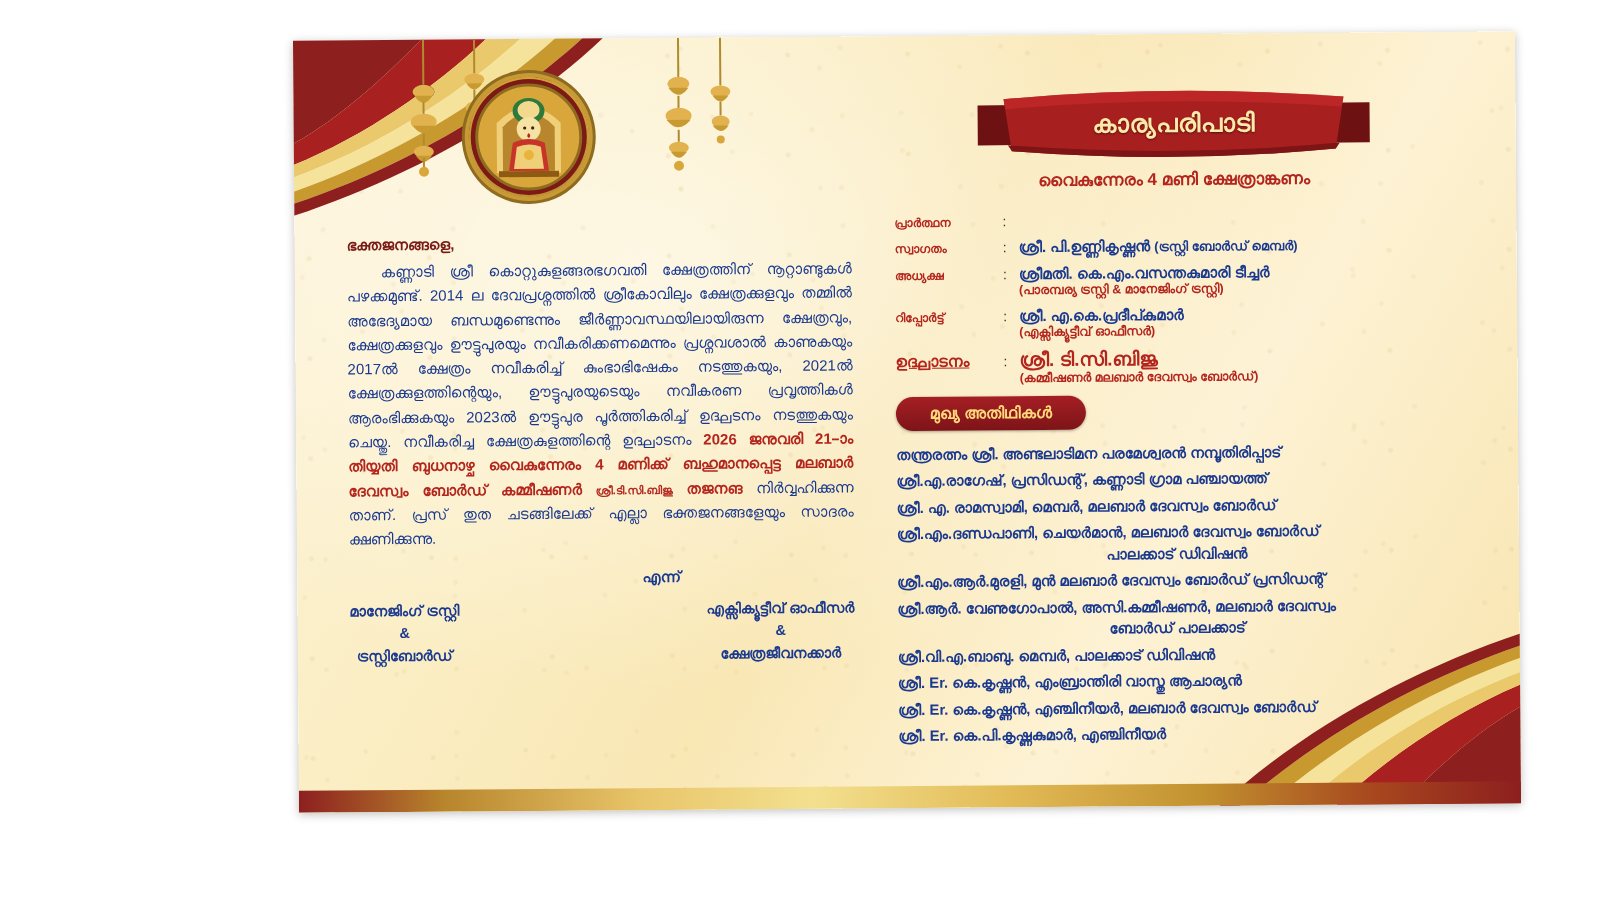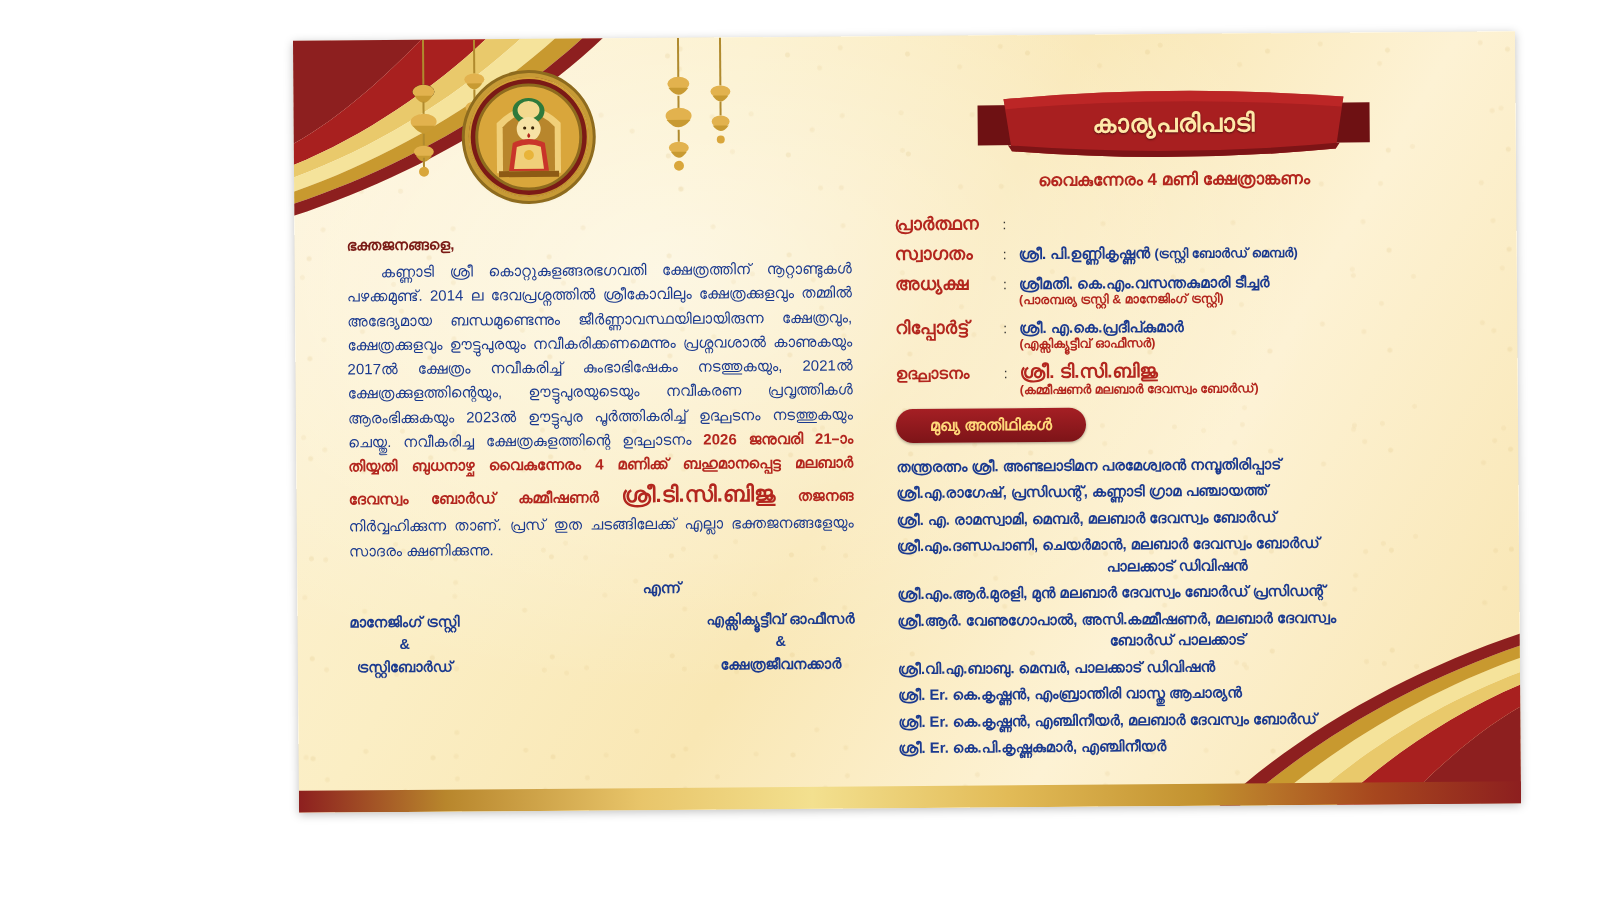--- a/index.html
+++ b/index.html
@@ -76,21 +76,21 @@
   }
   .mal { font-family: "Liberation Sans", sans-serif; }
   #salutation {
     color: #7a1b16; font-weight: bold; font-size: 15px; margin-bottom: 6px;
   }
   #body-text {
     color: #1b3a8f; font-size: 15px; line-height: 1.62; text-align: justify;
   }
   #body-text .indent { display:inline-block; width: 34px; }
   .hl-red { color: #b3261e; font-weight: bold; }
-  .hl-red-big { color: #b3261e; font-weight: bold; font-size: 22px; }
+  .hl-red-big { color: #b3261e; font-weight: bold; font-size: 11px; }
 
   #signoff-enn {
     margin-top: 18px; text-align: center; color: #1b3a8f; font-size: 15px; font-weight: bold;
     padding-left: 120px;
   }
   #signature-row {
     margin-top: 12px;
     display: flex; justify-content: space-between; gap: 22px;
   }
   .sig-block { text-align: center; color: #1b3a8f; font-size: 14.5px; font-weight: bold; line-height: 1.55; }
@@ -108,26 +108,26 @@
     color: #ffe9a8; font-size: 25px; font-weight: bold; letter-spacing: .5px;
     text-shadow: 0 1px 2px rgba(0,0,0,.5);
     padding-bottom: 4px;
   }
   #program-time {
     text-align: center; color: #b3261e; font-weight: bold; font-size: 17px; margin-top: 8px;
   }
 
   #program-table { margin-top: 22px; width: 100%; }
   .prow { display: flex; align-items: baseline; margin-bottom: 9px; }
-  .prow .pkey { width: 108px; color: #b3261e; font-size: 18px; font-weight: bold; flex: none; }
+  .prow .pkey { width: 108px; color: #b3261e; font-size: 12px; font-weight: bold; flex: none; }
   .prow .pcolon { width: 16px; color: #333; font-size: 14px; flex: none; }
   .prow .pval { color: #1b3a8f; font-size: 15px; font-weight: bold; }
   .prow .pval .sub { display:block; color:#b3261e; font-size: 12.5px; font-weight: bold; }
   .prow .pval .sub2 { color:#1b3a8f; font-size: 13px; font-weight: bold; }
-  .pkey-big { font-size: 16px !important; }
+  .pkey-big { font-size: 16px !important; text-decoration: underline; }
   .pval-big { font-size: 19px !important; color: #b3261e !important; }
 
   #guest-pill {
     margin-top: 10px;
     width: 190px; height: 34px; border-radius: 17px;
     background: linear-gradient(180deg,#a51f24 0%, #7d1418 100%);
     color: #ffd87a; font-size: 16px; font-weight: bold;
     display:flex; align-items:center; justify-content:center;
     box-shadow: 0 1px 3px rgba(0,0,0,.35);
   }

